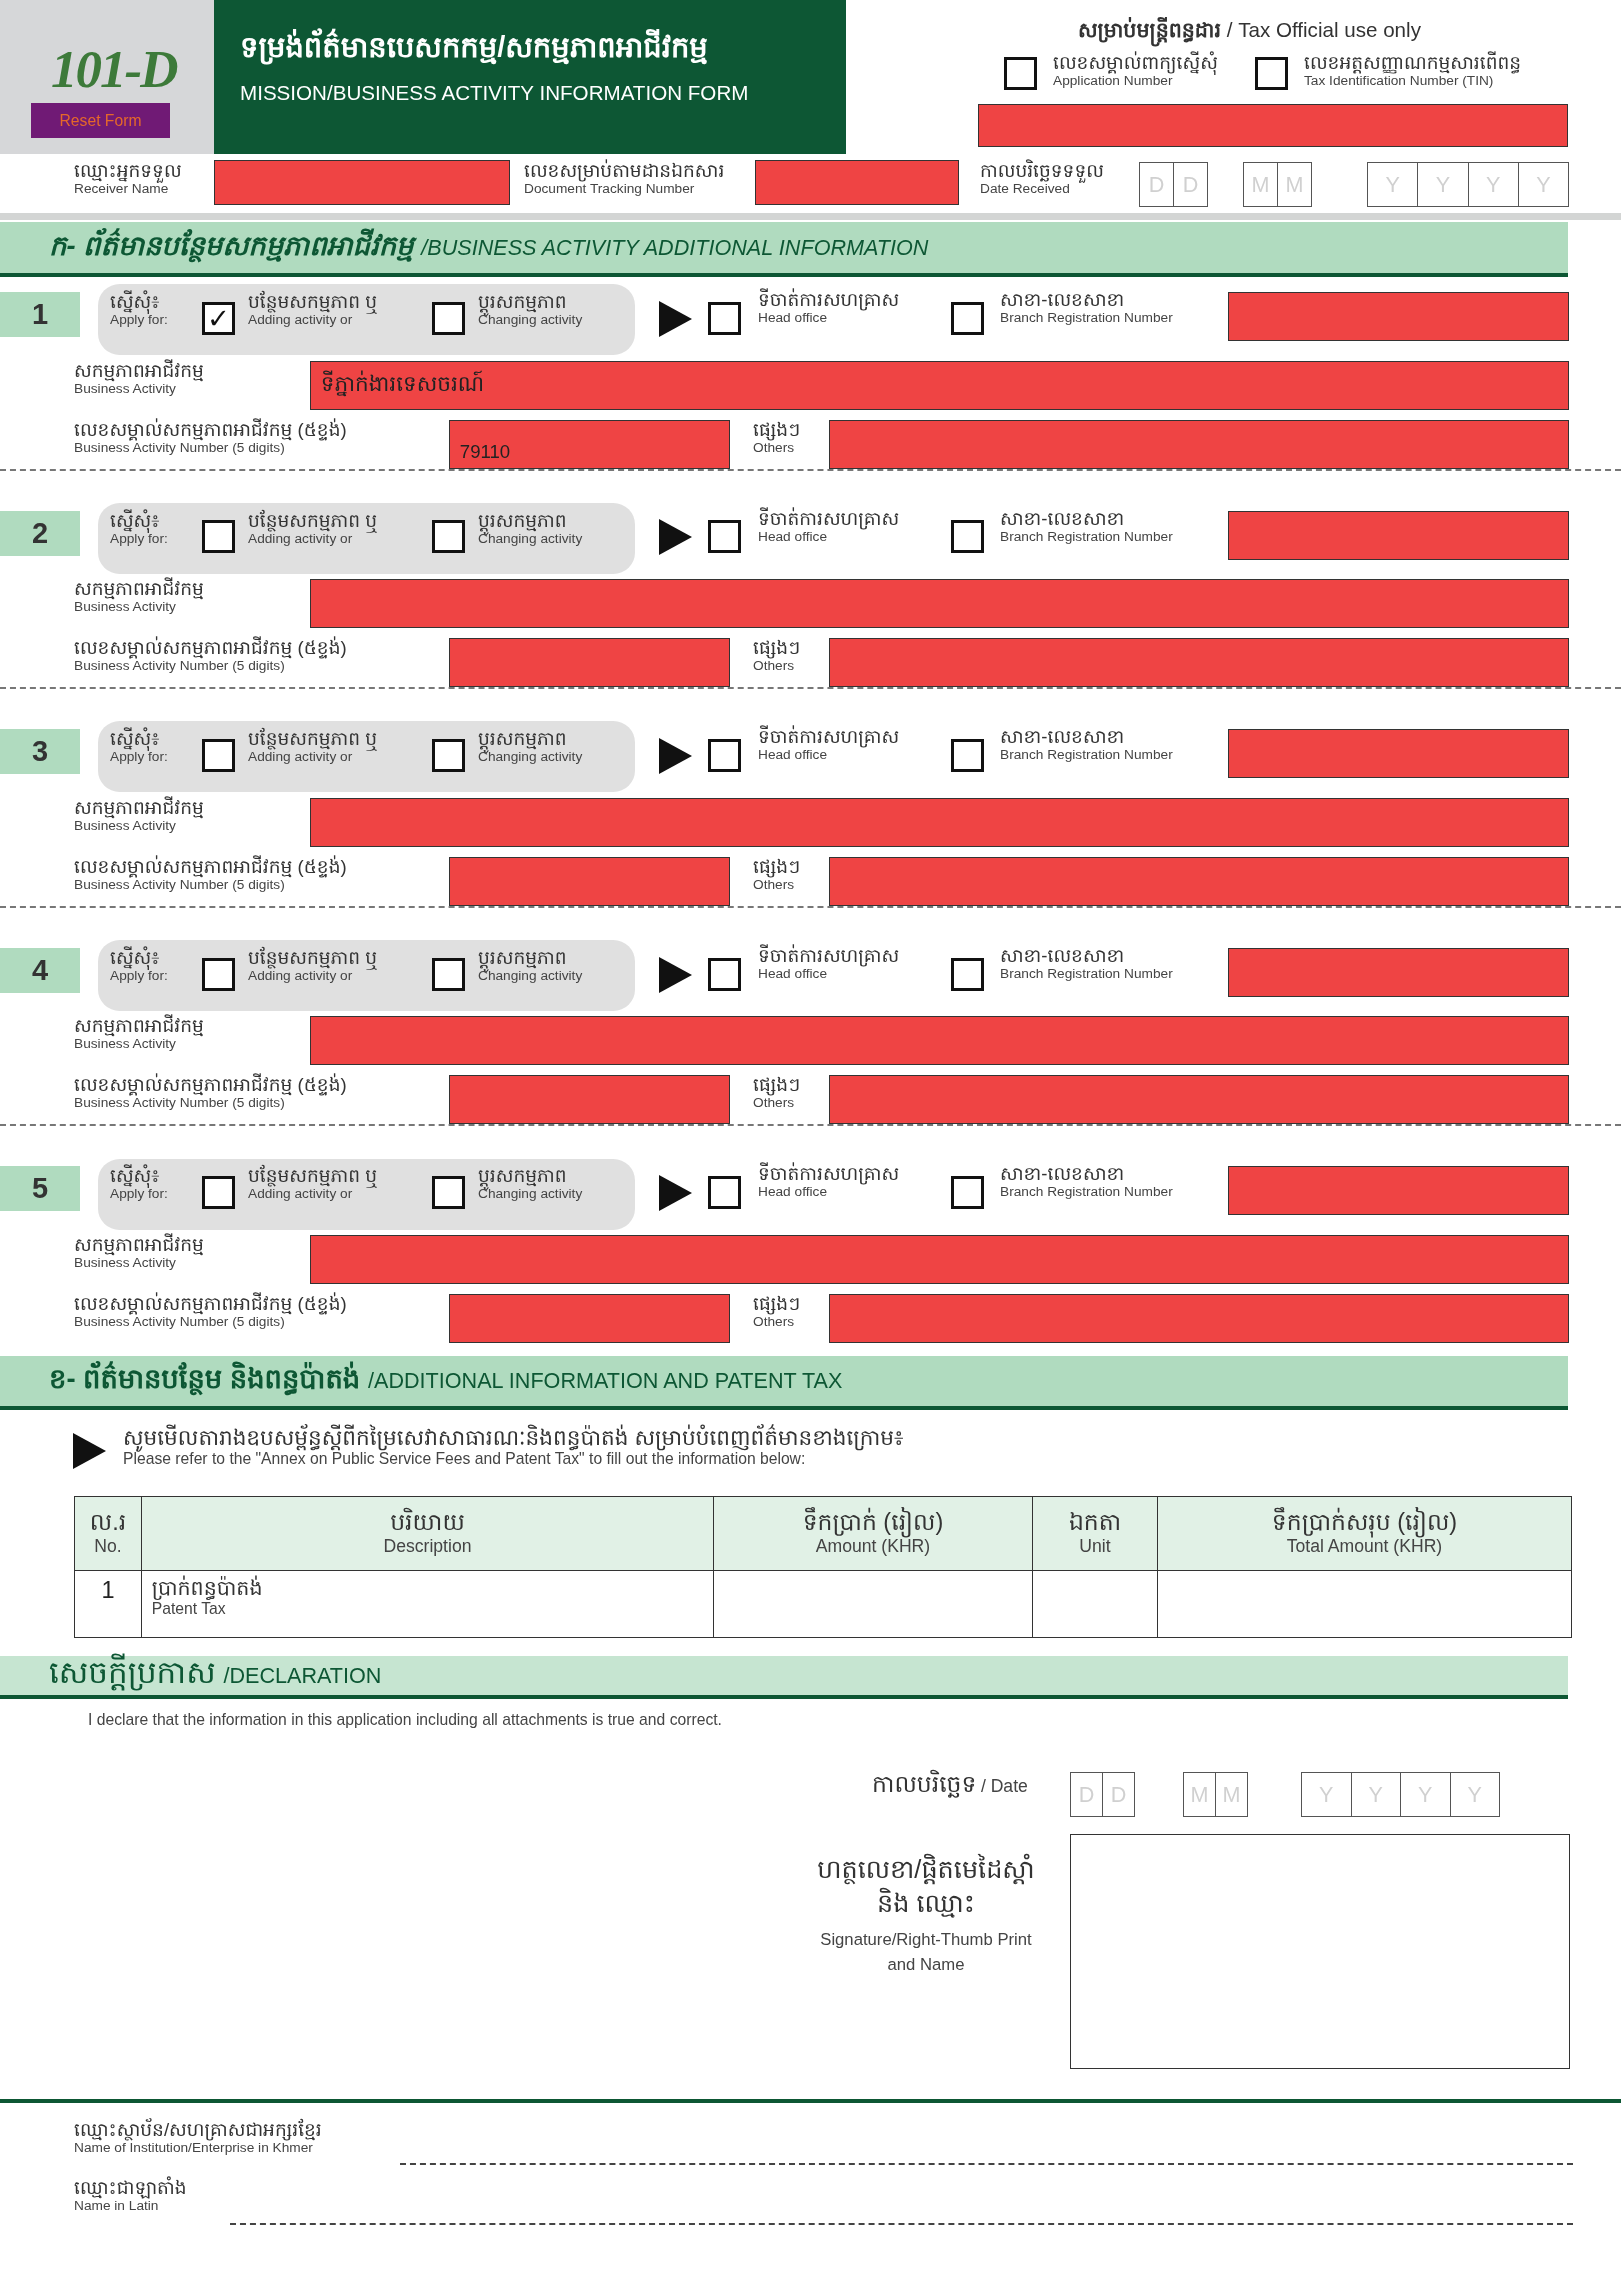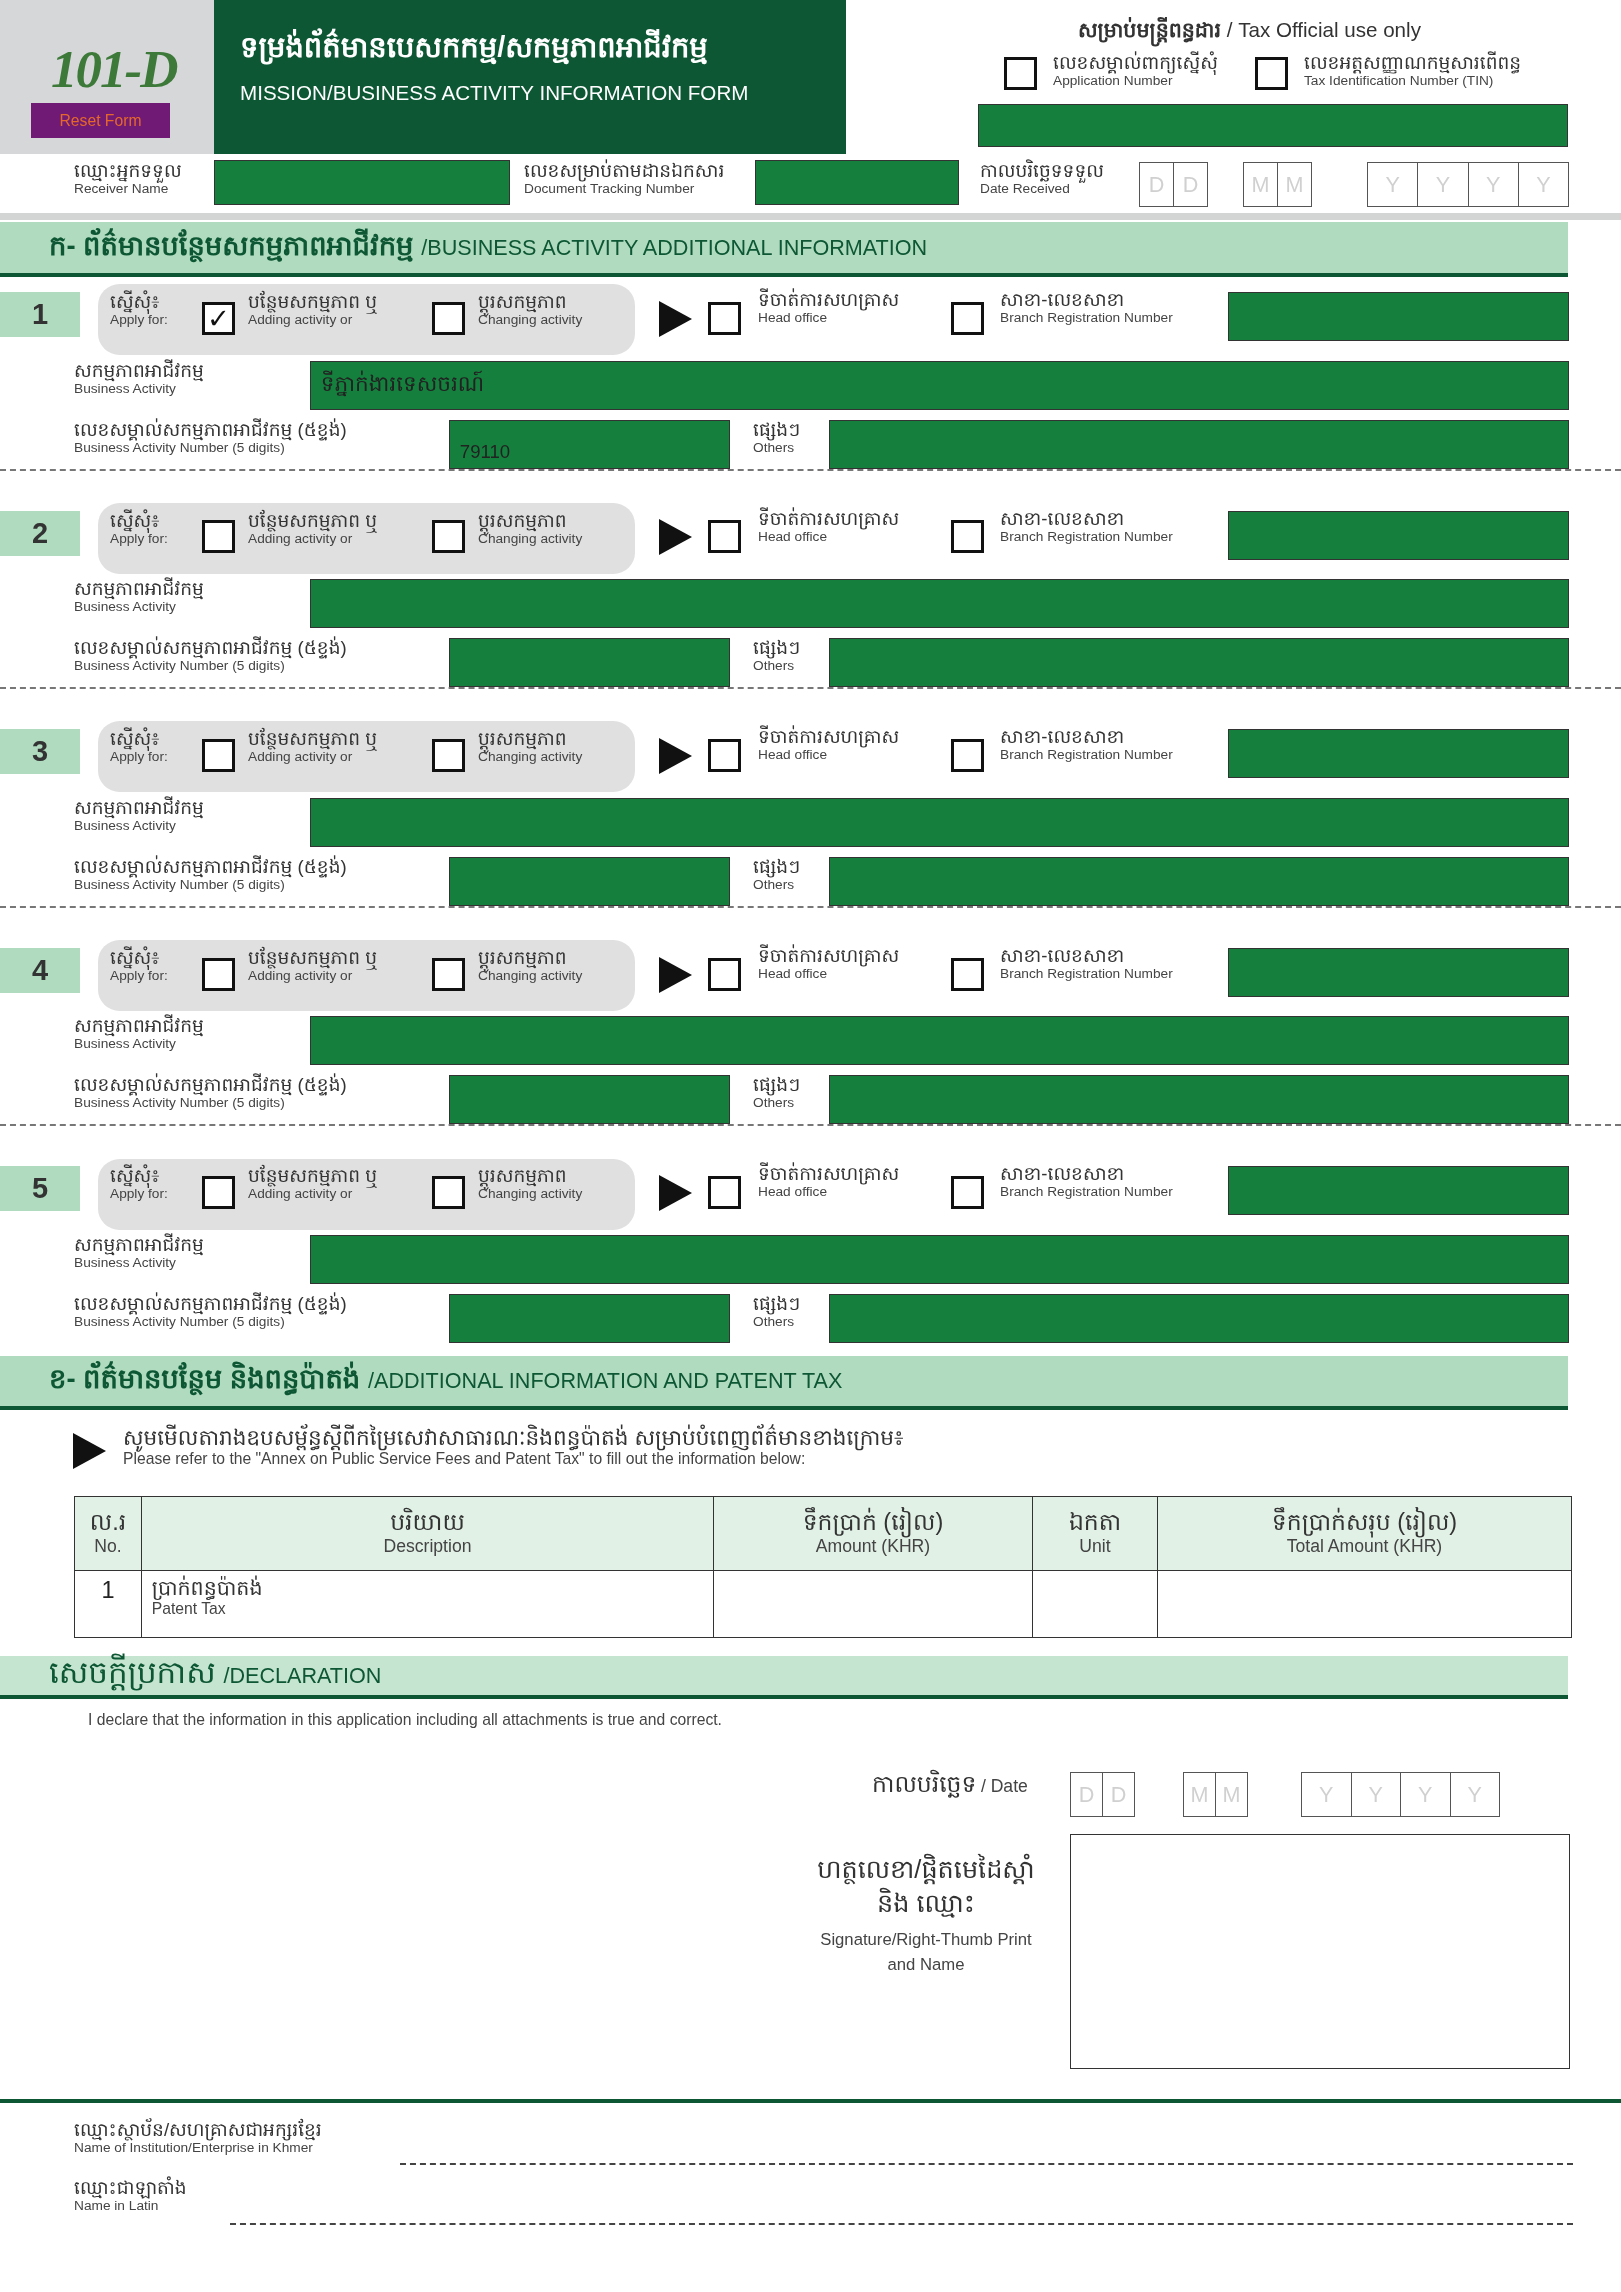--- a/index.html
+++ b/index.html
@@ -15,21 +15,21 @@
   .hdr-curve::before { content: ""; position: absolute; left: 0; top: 0; width: 81px; height: 154px; background: #0d5734; }
   .hdr-curve::after { content: ""; position: absolute; left: 81px; top: 0; width: 294px; height: 412px; background: #fff; border-radius: 50% 0 0 0; }
   .title-kh { left: 240px; top: 29px; font-size: 29px; font-weight: bold; color: #fff; }
   .title-en { left: 240px; top: 81px; font-size: 20.6px; color: #fff; }
 
   .kh { font-size: 20.6px; color: #333; line-height: 1.1; }
   .en { font-size: 15.7px; color: #444; }
   .lbl-sm .kh { font-size: 18.6px; }
   .lbl-sm .en { font-size: 13.7px; }
 
-  .box { border: 1.5px solid #333; background: #15803d; }
+  .box { border: 1.5px solid #333; background: #ef4444; }
   .chk { width: 33px; height: 33px; border: 3.9px solid #111; background: #fff; cursor: pointer; display: flex; align-items: center; justify-content: center; font-size: 27.4px; color: #111; }
 
   .official-title { left: 1078px; top: 16.7px; font-size: 20.6px; color: #333; }
   .official-title b { font-weight: bold; }
 
   .date-cell { border: 1.5px solid #555; display: flex; }
   .date-cell span { flex: 1; border-right: 1px solid #555; color: #d0d0d0; font-size: 21.6px; display: flex; align-items: center; justify-content: center; }
   .date-cell span:last-child { border-right: none; }
 
   .gray-rule { left: 0; width: 1621px; height: 6.9px; background: #d3d5d4; }
@@ -102,21 +102,21 @@
     <span>M</span>
 </div>
 <div class="abs date-cell" style="left:1367px;top:162px;width:202px;height:45px;">
   <span>Y</span>
     <span>Y</span>
     <span>Y</span>
     <span>Y</span>
 </div>
 <div class="abs gray-rule" style="top:213px;"></div>
 
-<div class="abs sec-hdr" style="top:222px;height:55px;">
+<div class="abs sec-hdr" style="top:222px;height:55px;font-style:italic;">
   <span class="kh-t">ក- ព័ត៌មានបន្ថែមសកម្មភាពអាជីវកម្ម</span>
   <span class="en-t">/BUSINESS ACTIVITY ADDITIONAL INFORMATION</span>
 </div>
 
 <div id="activities">
     <div class="abs num-tab" style="top:292px;">1</div>
     <div class="abs apply-pill" style="top:284px;"></div>
     <div class="abs lbl-sm" style="left:110px;top:292px;">
       <div class="kh">ស្នើសុំ៖</div>
       <div class="en">Apply for:</div>

